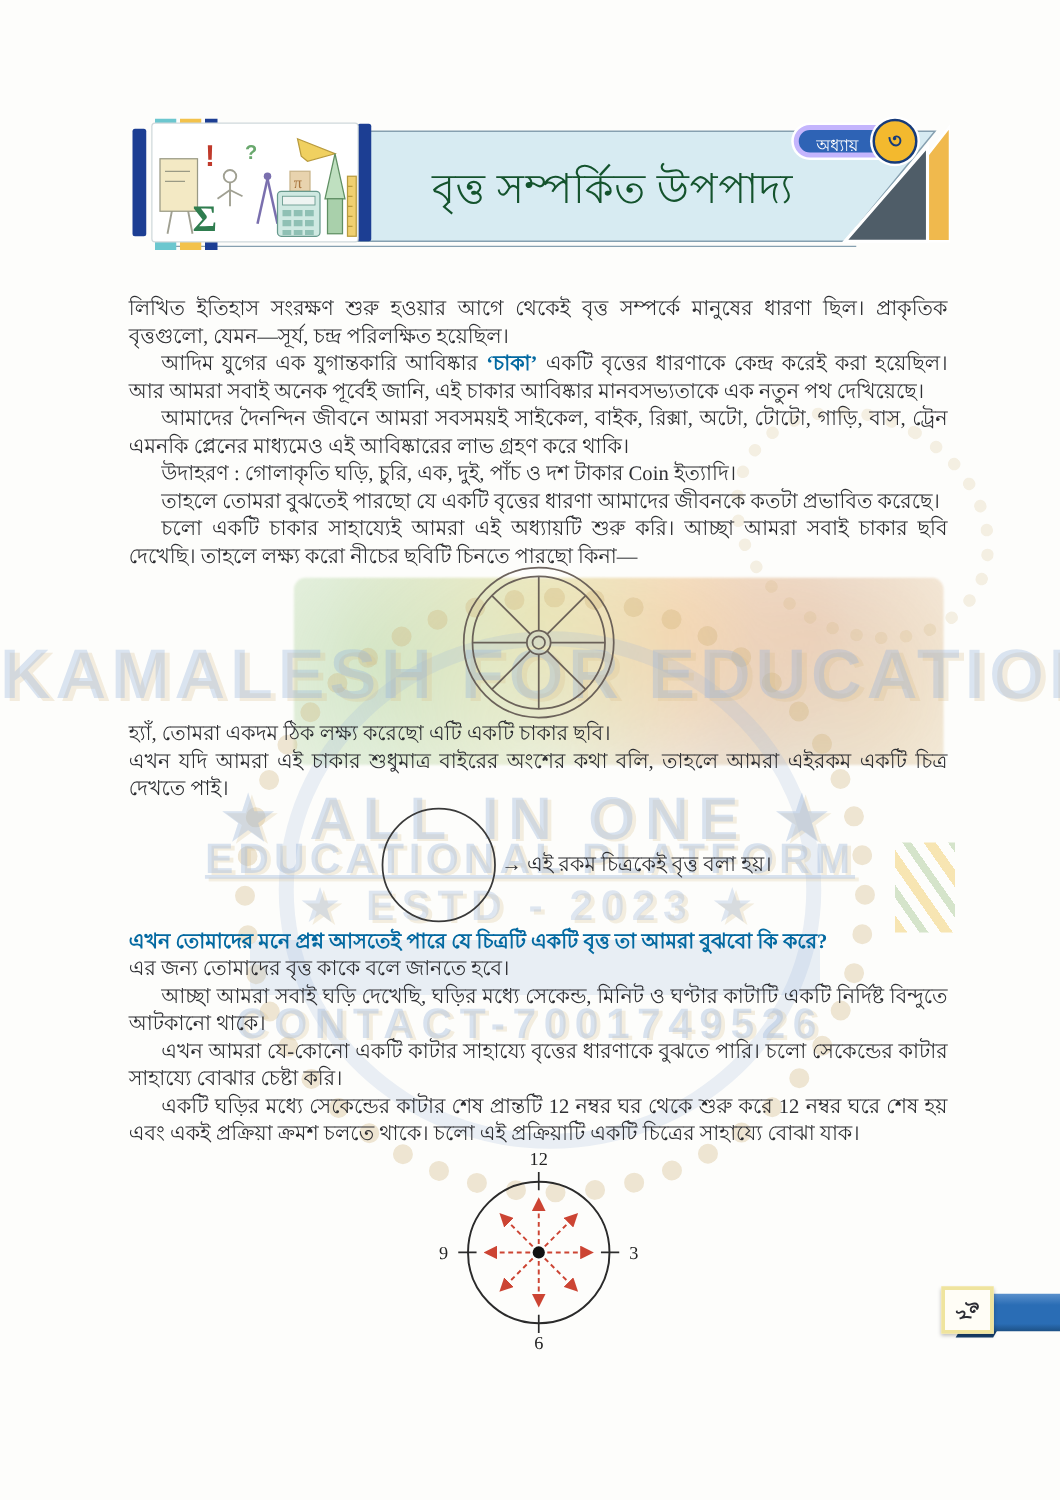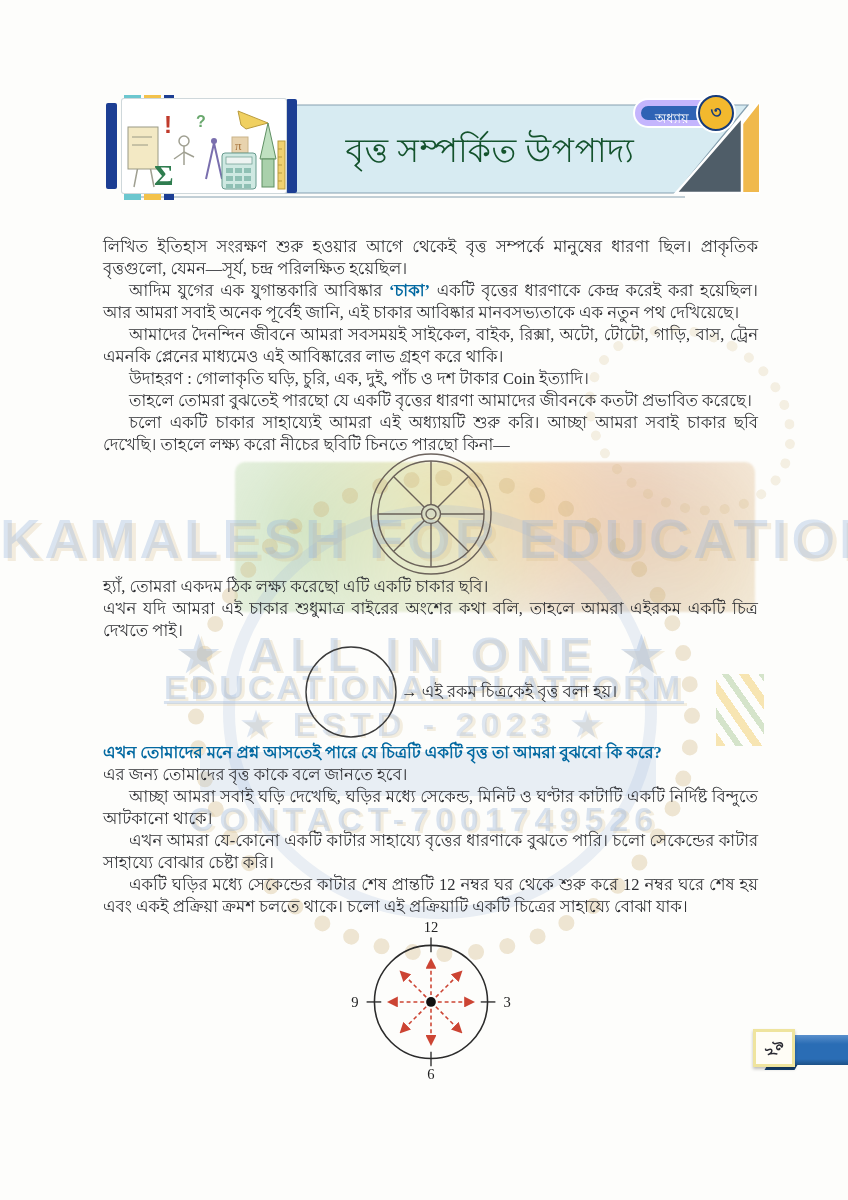--- a/index.html
+++ b/index.html
@@ -30,21 +30,21 @@
       radial-gradient(circle at 38% 18%,rgba(250,205,90,.60),transparent 50%),
       radial-gradient(circle at 58% 28%,rgba(240,145,60,.45),transparent 45%),
       radial-gradient(circle at 80% 30%,rgba(200,95,60,.40),transparent 50%),
       radial-gradient(circle at 88% 60%,rgba(235,215,120,.50),transparent 55%),
       radial-gradient(circle at 72% 78%,rgba(130,175,205,.35),transparent 55%),
       radial-gradient(circle at 35% 82%,rgba(250,250,245,.90),transparent 60%);}
   
   .header{position:absolute;z-index:2;left:100px;top:95px;width:660px;height:106px;}
   .header svg.banner{position:absolute;left:0;top:0;}
   .badge-pill{position:absolute;left:535px;top:5px;width:88px;height:26px;background:#2e63b5;
-      border:6px solid #c4b5fd;border-radius:13px;box-shadow:0 0 0 2px #fff;
+      border:4px solid #c4b5fd;border-radius:13px;box-shadow:0 0 0 2px #fff;
       color:#fff;font-family:"Liberation Sans",sans-serif;font-size:13px;line-height:26px;text-align:left;
       padding-left:14px;box-sizing:border-box;}
   .badge-circle{position:absolute;left:598px;top:0;width:36px;height:36px;background:#f3b92e;
       border:2px solid #163b7a;border-radius:50%;box-shadow:0 0 0 2px #fff;box-sizing:border-box;
       color:#163b7a;font-weight:bold;font-size:17px;line-height:32px;text-align:center;}
   .illus{position:absolute;left:22px;top:4px;width:164px;height:94px;background:#fff;border-radius:2px;
       box-shadow:0 0 0 1px #cfd8db;overflow:hidden;}
   .bar-navy{position:absolute;background:#1c3e93;border-radius:2px;}
   .sq{position:absolute;height:15px;}
   .title{position:absolute;left:210px;right:90px;top:30px;text-align:center;

